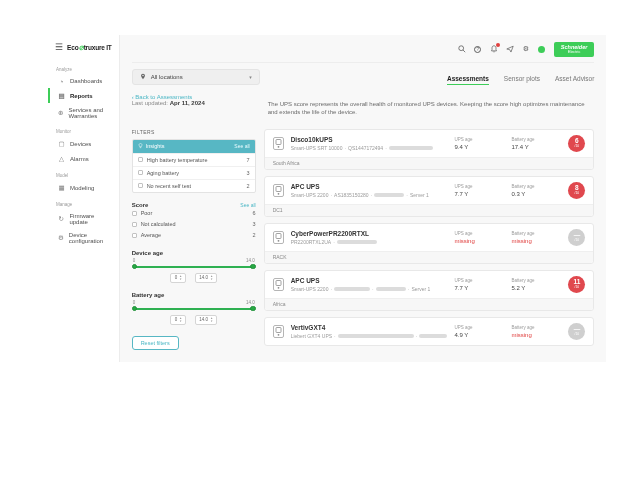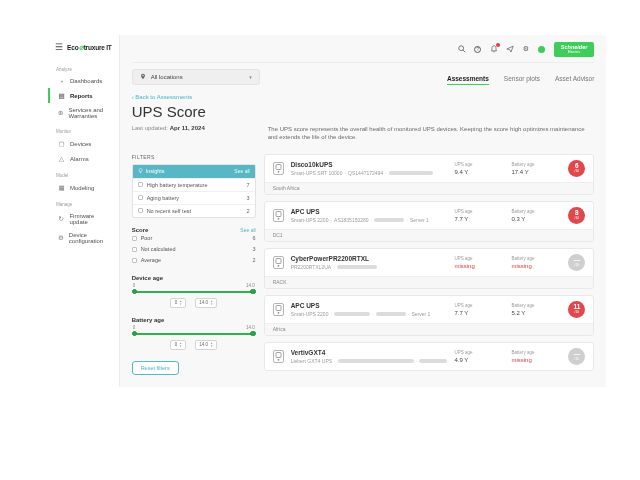--- a/index.html
+++ b/index.html
@@ -187,21 +187,20 @@
         <span class="chev">▾</span>
       </div>
       <div class="tabs" id="tabs">
           <span class="tab active">Assessments</span>
           <span class="tab">Sensor plots</span>
           <span class="tab">Asset Advisor</span>
         </div>
     </div>
 
     <div class="back-link">‹ Back to Assessments</div>
-    <div class="page-title">UPS Score</div>
 
     <div class="meta-row">
       <div class="meta-left">
         <span>Last updated:</span> <b>Apr 11, 2024</b>
       </div>
       <div class="page-desc">The UPS score represents the overall health of monitored UPS devices. Keeping the score high optimizes maintenance and extends the life of the device.</div>
     </div>
 
     <div class="content">
 

